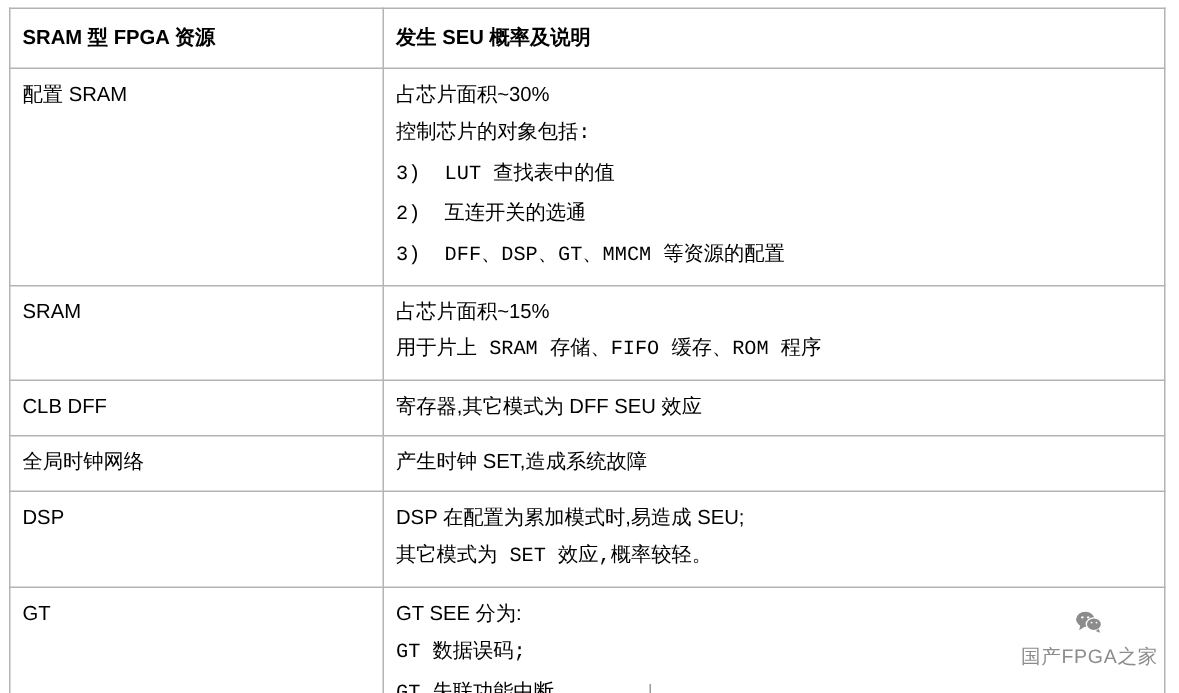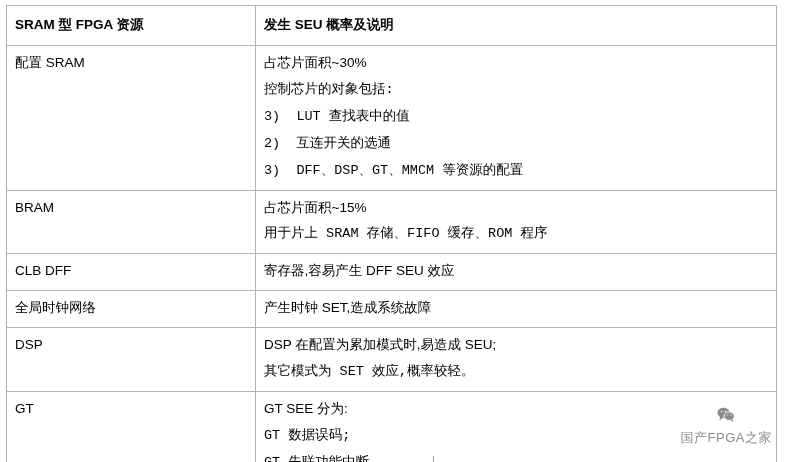--- a/index.html
+++ b/index.html
@@ -110,31 +110,31 @@
         <td>
           <span class="cellline">占芯片面积~30%</span>
           <span class="cellline">控制芯片的对象包括:</span>
           <span class="cellline">3)  LUT 查找表中的值</span>
           <span class="cellline">2)  互连开关的选通</span>
           <span class="cellline">3)  DFF、DSP、GT、MMCM 等资源的配置</span>
         </td>
       </tr>
 
       <tr>
-        <td>BRAM</td>
+        <td>SRAM</td>
         <td>
           <span class="cellline">占芯片面积~15%</span>
           <span class="cellline">用于片上 SRAM 存储、FIFO 缓存、ROM 程序</span>
         </td>
       </tr>
 
       <tr class="pad-row">
         <td>CLB DFF</td>
         <td>
-          <span class="cellline">寄存器,容易产生 DFF SEU 效应</span>
+          <span class="cellline">寄存器,其它模式为 DFF SEU 效应</span>
         </td>
       </tr>
 
       <tr class="pad-row">
         <td>全局时钟网络</td>
         <td>
           <span class="cellline">产生时钟 SET,造成系统故障</span>
         </td>
       </tr>
 

